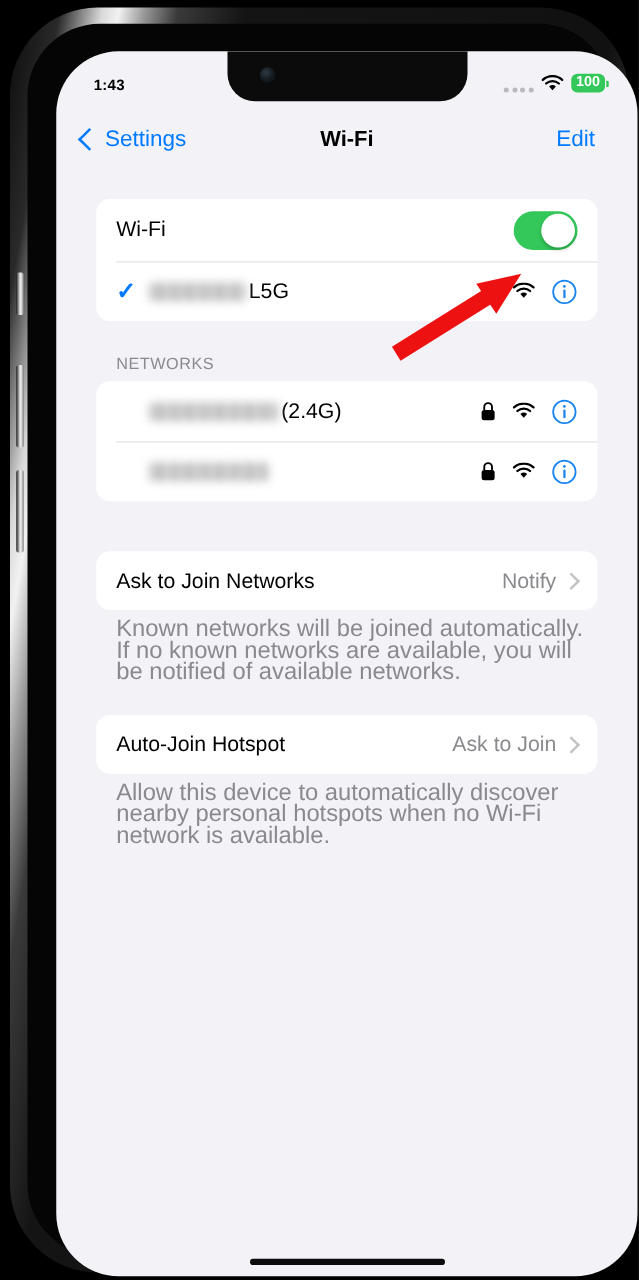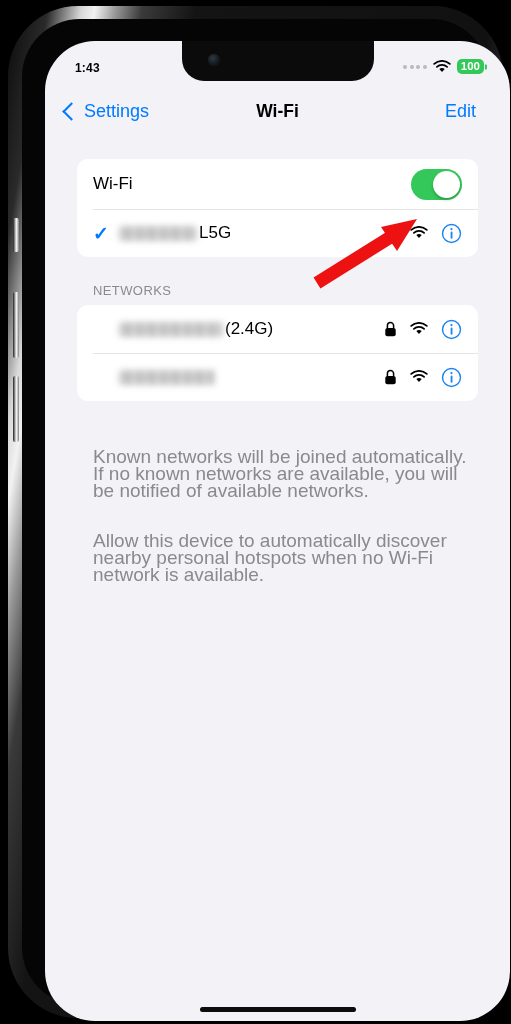--- a/index.html
+++ b/index.html
@@ -95,21 +95,21 @@
   }
   .status-time {
     font-size: 12px;
     font-weight: bold;
     color: #000;
     letter-spacing: 0.2px;
     margin-top: 6px;
   }
   .status-right {
     display: flex;
-    align-items: center;
+    align-items: flex-end;
     gap: 6px;
     margin-top: 3px;
   }
   .sig-dots { display: flex; gap: 2.5px; align-items: flex-end; }
   .sig-dots i {
     display: block;
     width: 4px; height: 4px;
     border-radius: 50%;
     background: #b9b9bf;
   }
@@ -430,24 +430,38 @@
                 <circle cx="11" cy="6.4" r="1.15" fill="#1a84f0"></circle>
                 <rect x="10.1" y="9" width="1.9" height="7.4" rx="0.9" fill="#1a84f0"></rect>
               </svg>
             </div>
           </div>
 
         </div>
 
         <div class="spacer-xl"></div>
 
+        <div class="card">
+          <div class="row" style="min-height:47px">
+            <div class="row-label">Ask to Join Networks</div>
+            <div class="row-value">Notify</div>
+            <span class="chev-right"></span>
+          </div>
+        </div>
         <div class="footnote">Known networks will be joined automatically. If no known networks are available, you will be notified of available networks.</div>
 
         <div class="spacer-lg"></div>
 
+        <div class="card">
+          <div class="row" style="min-height:47px">
+            <div class="row-label">Auto-Join Hotspot</div>
+            <div class="row-value">Ask to Join</div>
+            <span class="chev-right"></span>
+          </div>
+        </div>
         <div class="footnote">Allow this device to automatically discover nearby personal hotspots when no Wi-Fi network is available.</div>
 
       </div>
 
       <svg class="arrow-layer" viewBox="0 0 465 980">
         <g transform="translate(0,0)">
           <line x1="272" y1="242" x2="352" y2="192" stroke="#EE1111" stroke-width="13" stroke-linecap="butt"></line>
           <polygon points="372,178 336,186 352,210" fill="#EE1111"></polygon>
         </g>
       </svg>

